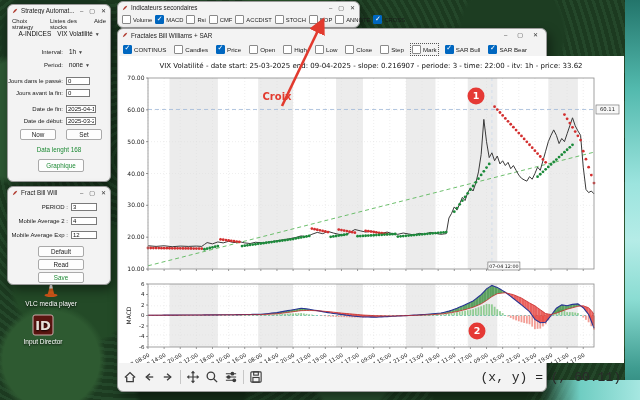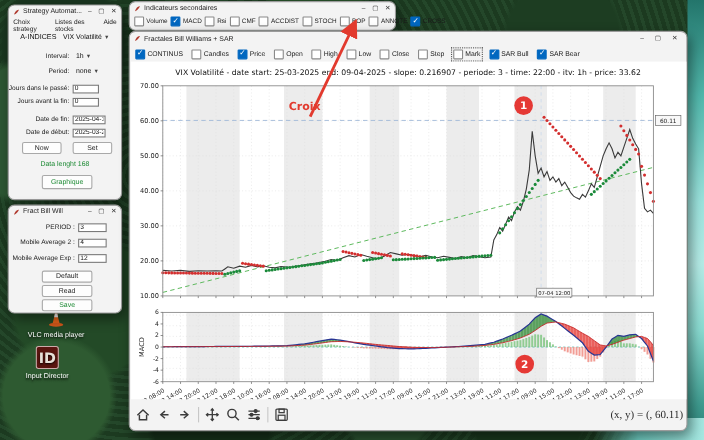--- a/index.html
+++ b/index.html
@@ -49,21 +49,21 @@
   .cbx{width:7px;height:7px;border:1px solid #8a8a8a;background:#fff;border-radius:1px;
     position:relative;flex:0 0 auto;}
   .cbx.on{background:#0067c0;border-color:#0067c0;}
   .cbx.on::after{content:"✓";position:absolute;left:0.5px;top:-1.5px;color:#fff;font-size:7px;}
   .cblabel{font-size:6px;color:#1a1a1a;}
   .focusbox{outline:1px dotted #555;outline-offset:1px;}
   
   .figure{position:absolute;background:#fff;}
   .toolbar{position:absolute;display:flex;align-items:center;gap:5px;}
   .tb-sep{width:1px;height:14px;background:#c7c7c7;}
-  .statusxy{font-size:10px;color:#2a2a2a;margin-left:auto;font-family:Liberation Serif, serif;}
+  .statusxy{font-size:13px;color:#2a2a2a;margin-left:auto;font-family:Liberation Mono, monospace;}
   .overlay{position:absolute;inset:0;pointer-events:none;z-index:60;}
   svg text{font-family:"DejaVu Sans",sans-serif;}
 </style>
 </head>
 <body>
 
 <div class="wallpaper"></div>
 <div class="teal-strip"></div>
 <div class="teal-corner"></div>
 
@@ -221,21 +221,21 @@
         <span class="cbx"></span>
         <span class="cblabel" style="font-size: 5.8px;">ANNOTE</span>
       </span>
       <span class="cbitem">
         <span class="cbx on"></span>
         <span class="cblabel" style="font-size: 5.8px;">CROSS</span>
       </span>
     </div>
 </div>
 
-<div class="win" style="left:117px;top:28px;width:508px;height:364px;">
+<div class="win" style="left:117px;top:28px;width:430px;height:364px;">
   <div class="titlebar" style="height:12px;">
     <svg width="6" height="6" viewBox="0 0 8 8">
         <path d="M1,7 C2,2.6 5.4,1 7,1 C6,3.6 3.6,6 1,7 Z" fill="#b03a2e"></path>
       </svg>
     <span class="tt">Fractales Bill Williams + SAR</span>
     <span class="wctrl" style="gap:10px;margin-right:4px;">
         <span>–</span>
         <span>▢</span>
         <span>✕</span>
       </span>

